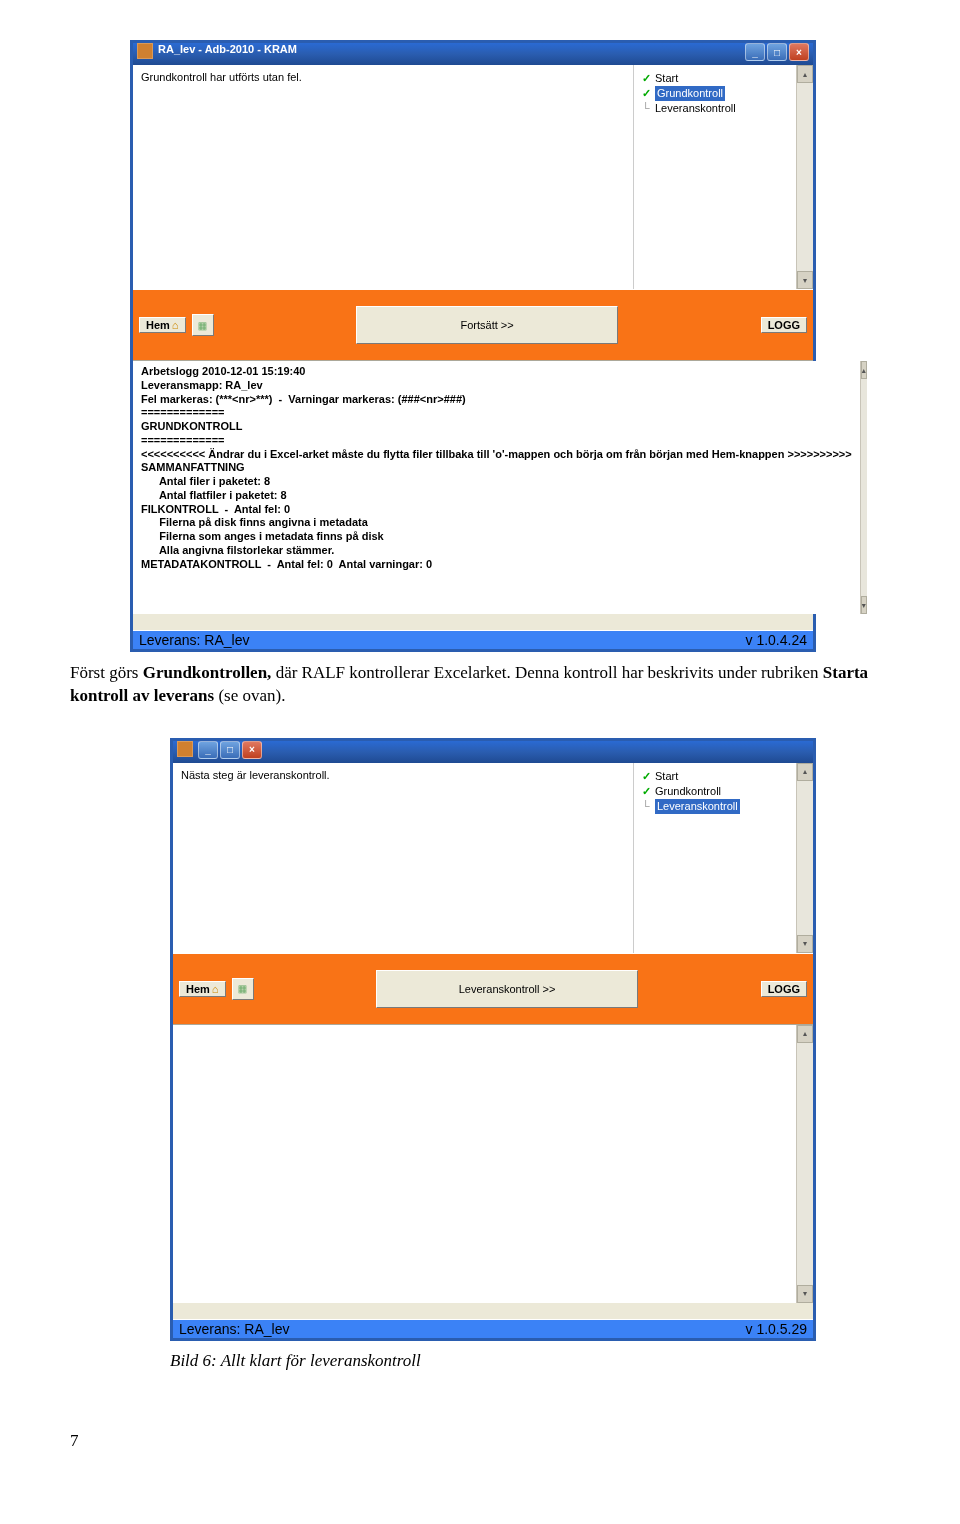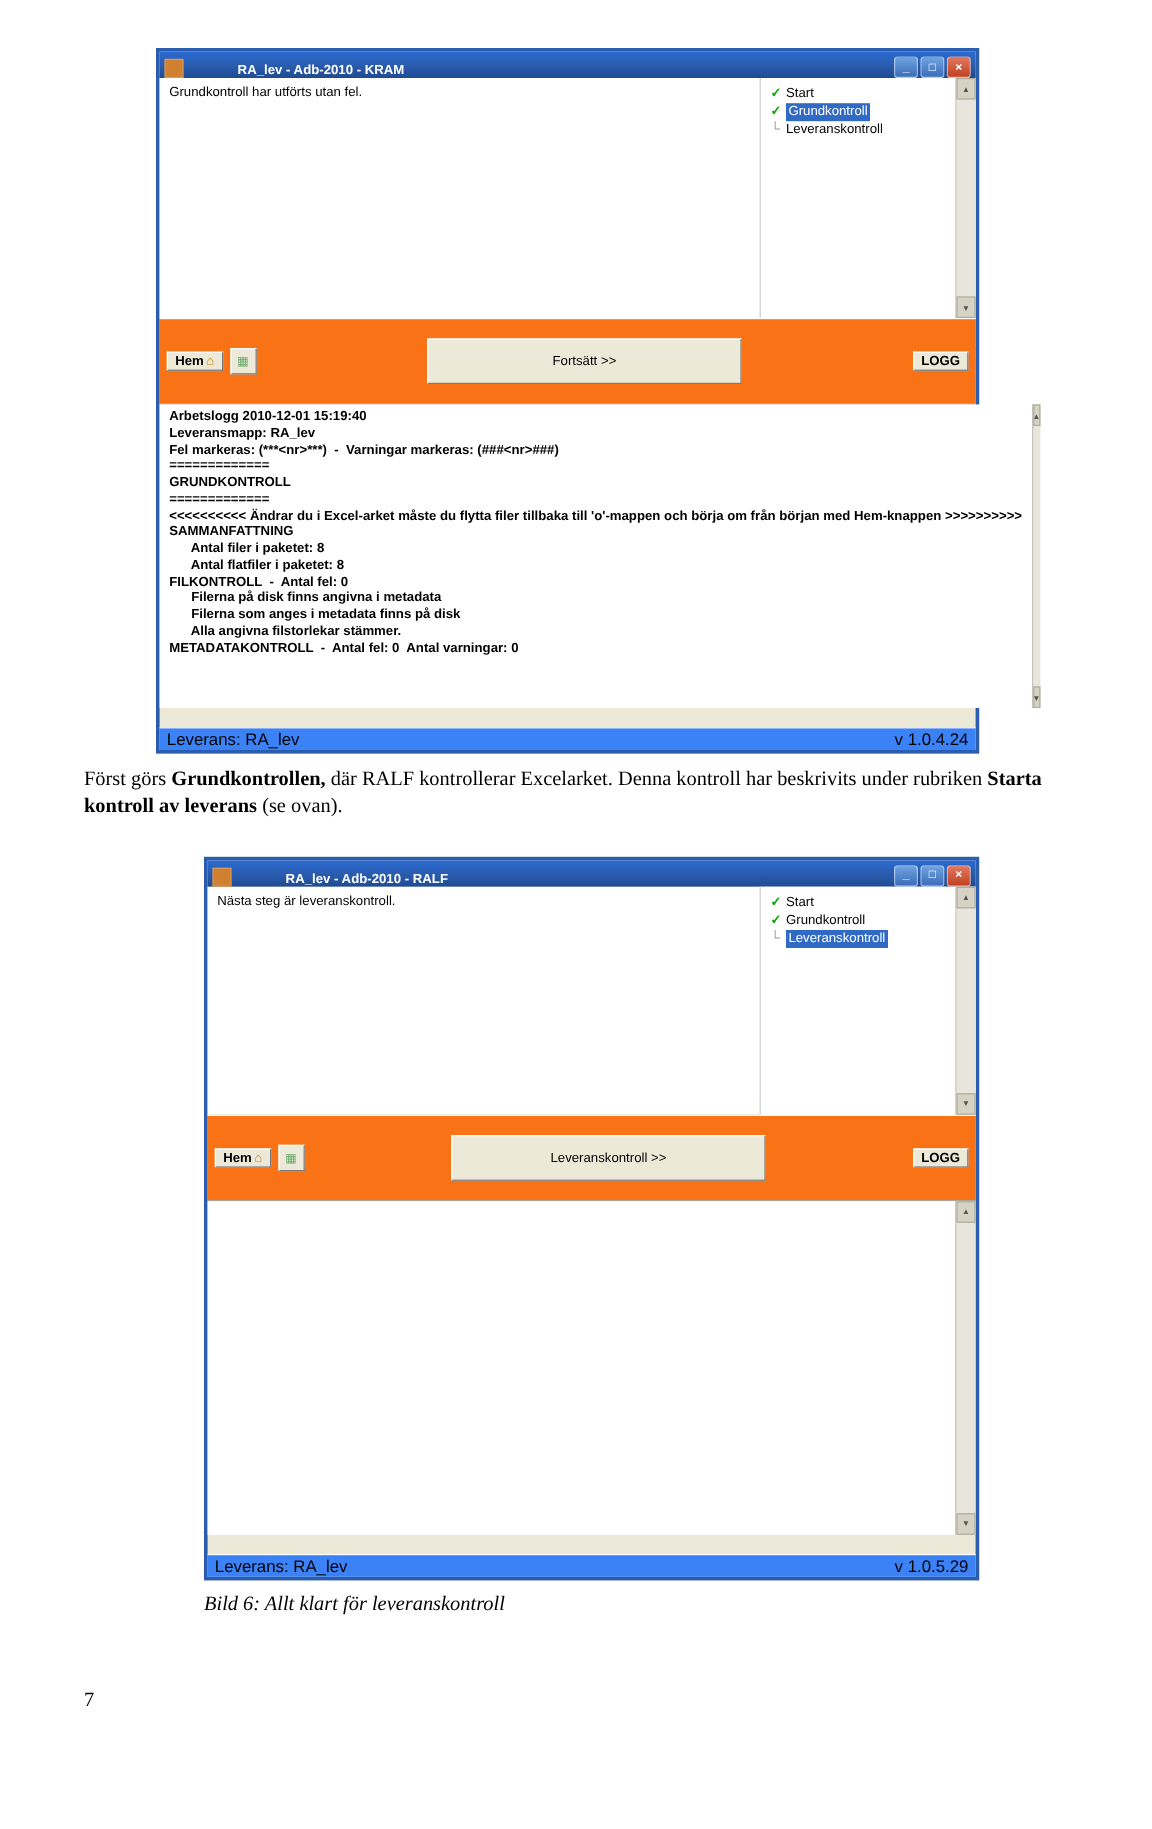--- a/index.html
+++ b/index.html
@@ -38,25 +38,24 @@
     font-family: Tahoma, Arial, sans-serif;
     font-size: 11px;
     color: #000;
     position: relative;
   }
   .titlebar {
     background: linear-gradient(to bottom, #2a6ad3 0%, #2a5db0 50%, #1f4a92 100%);
     color: #fff;
     height: 22px;
     display: flex;
-    align-items: flex-end;
+    align-items: flex-start;
     padding: 0 4px;
     font-size: 11px;
     font-weight: bold;
-    gap: 40px;
   }
   .titlebar .app-icon {
     width: 14px; height: 14px;
     background: #d08030;
     margin-right: 5px;
     border: 1px solid #fff3;
   }
   .titlebar .title-text { flex: 1; }
   .winbtns { display: flex; gap: 2px; }
   .winbtn {
@@ -66,21 +65,21 @@
     border-radius: 3px;
     color: #fff;
     font-size: 10px;
     display: flex; align-items: center; justify-content: center;
     font-family: Arial, sans-serif;
   }
   .winbtn.close { background: linear-gradient(to bottom, #e07860, #c04020); }
   .upper {
     display: flex;
     background: #fff;
-    height: 200px;
+    height: 224px;
   }
   .upper-left {
     flex: 1;
     padding: 6px 8px;
     font-size: 11px;
     border-right: 0;
   }
   .upper-right {
     width: 152px;
     padding: 6px 4px 6px 6px;
@@ -258,21 +257,20 @@
   </div>
 
 
   <div class="body-text">
     <span>Först görs </span><span class="bold">Grundkontrollen,</span><span> där RALF kontrollerar Excelarket. Denna kontroll har beskrivits under rubriken </span><span class="bold">Starta kontroll av leverans</span><span> (se ovan).</span>
   </div>
 
   <div class="window" style="margin-left:100px;width:640px">
     <div class="titlebar">
       <div class="app-icon"></div>
-      <div class="title-text">RA_lev - Adb-2010 - RALF</div>
       <div class="winbtns">
         <div class="winbtn">_</div>
         <div class="winbtn">□</div>
         <div class="winbtn close">×</div>
       </div>
     </div>
     <div class="upper" style="height:190px">
       <div class="upper-left">
         <span>Nästa steg är leveranskontroll.</span>
       </div>

